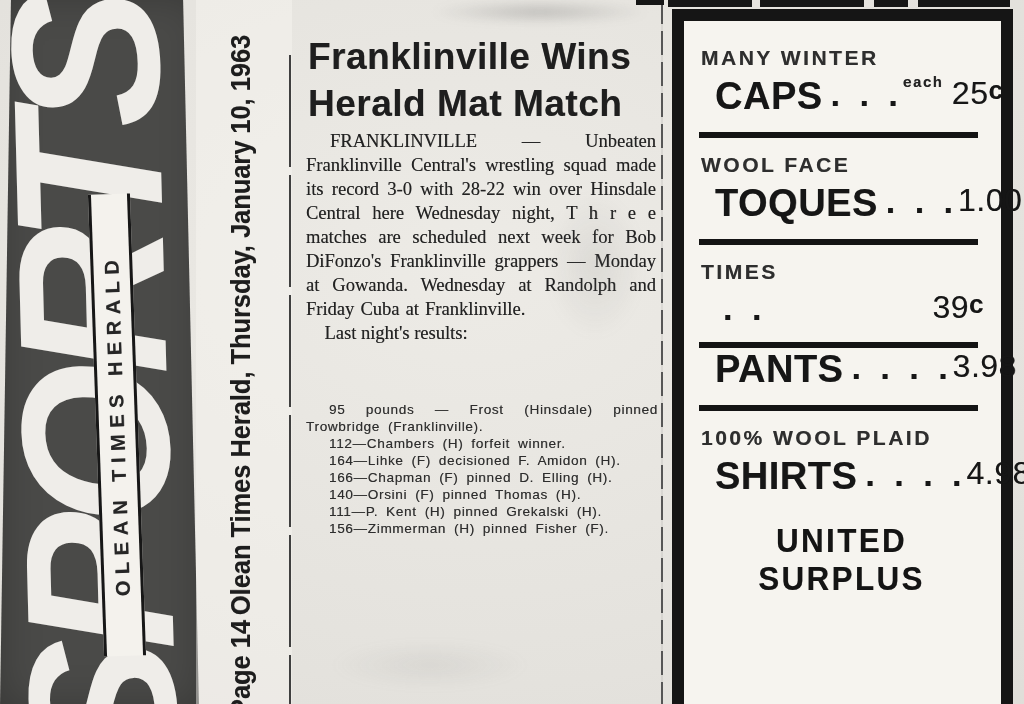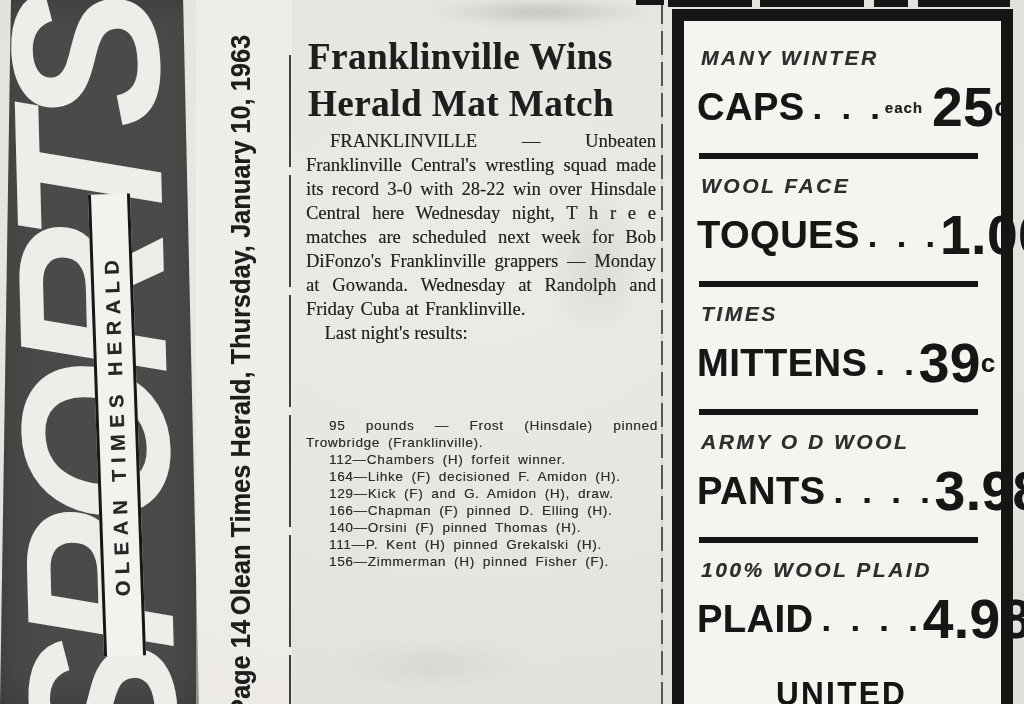--- a/index.html
+++ b/index.html
@@ -54,52 +54,52 @@
     background:repeating-linear-gradient(180deg,#3f3f3f 0 112px,rgba(63,63,63,0) 112px 120px);
   }
   .rule-mid{
     position:absolute;left:661px;top:0;width:2px;height:704px;
     background:repeating-linear-gradient(180deg,#565656 0 24px,rgba(86,86,86,.1) 24px 31px);
   }
 
   
   .headline{
     position:absolute;left:308px;top:33px;width:352px;
-    font-family:Liberation Serif, serif;font-weight:700;
+    font-family:Liberation Sans, sans-serif;font-weight:700;
     font-size:37px;line-height:47px;color:#1e1e1e;letter-spacing:.5px;
   }
   .body-copy{
     position:absolute;left:306px;top:129px;width:350px;
     font-family:"Liberation Serif",serif;font-size:18.5px;line-height:24px;
     text-align:justify;color:#222;
   }
   .body-copy p{margin:0;}
   .lead{text-indent:1.3em;word-spacing:1.5px;}
   .results-intro{text-indent:1.0em;}
   .results{
-    position:absolute;left:306px;top:417px;width:352px;
+    position:absolute;left:306px;top:401px;width:352px;
     font-size:13.5px;line-height:17px;letter-spacing:.7px;word-spacing:3.5px;
     color:#2d2d2d;text-align:justify;
   }
   .results p{margin:0;text-indent:1.7em;}
 
   
   .ad{
     position:absolute;left:672px;top:9px;width:341px;height:695px;box-sizing:border-box;
     background:#f6f4ef;border:12px solid #151515;border-bottom:0;
   }
   .ad-inner{padding:10px 15px 0 13px;color:#1a1a1a;}
-  .ad-label{font-size:21px;font-weight:700;letter-spacing:2.5px;color:#2e2e2e;margin:14px 2px 4px 4px;line-height:26px;font-style:italic;}
-  .ad-row{display:flex;align-items:center;margin:0 2px 14px 0;white-space:nowrap;}
+  .ad-label{font-size:21px;font-weight:700;letter-spacing:2.5px;color:#2e2e2e;margin:14px 2px 4px 4px;line-height:26px;}
+  .ad-row{display:flex;align-items:flex-start;margin:0 2px 14px 18px;white-space:nowrap;}
   .ad-name{font-size:38px;font-weight:800;letter-spacing:.5px;color:#161616;}
   .ad-dots{font-size:34px;font-weight:800;letter-spacing:5px;margin-left:8px;color:#161616;}
   .ad-spacer{flex:1;}
-  .ad-unit{font-size:15px;font-weight:700;letter-spacing:1px;margin-right:9px;color:#222;}
+  .ad-unit{font-size:15px;font-weight:700;letter-spacing:1px;margin-right:9px;color:#222;font-family:Liberation Mono, monospace;}
   .ad-unit:empty{display:none;}
-  .ad-price{font-size:55px;font-weight:700;color:#161616;letter-spacing:.5px;}
+  .ad-price{font-size:32px;font-weight:400;color:#161616;letter-spacing:.5px;}
   .ad-price-suffix{font-size:26px;font-weight:800;}
   .ad-divider{height:6px;background:#141414;margin:0 8px 0 2px;}
   .store-name{
     margin-top:24px;text-align:center;font-size:33px;font-weight:800;
     letter-spacing:2.5px;color:#141414;transform:scaleX(.95);
   }
   .tear{position:absolute;top:0;height:7px;background:#161616;}
   .t1{left:668px;width:84px;}
   .t2{left:760px;width:104px;}
   .t3{left:874px;width:34px;}
@@ -139,21 +139,20 @@
     <div>Herald Mat Match</div>
   </div>
   <div class="body-copy ink">
     <p class="lead">FRANKLINVILLE — Unbeaten Franklinville Central's wrestling squad made its record 3-0 with 28-22 win over Hinsdale Central here Wednesday night, T h r e e matches are scheduled next week for Bob DiFonzo's Franklinville grappers — Monday at Gowanda. Wednesday at Randolph and Friday Cuba at Franklinville.</p>
     <p class="results-intro">Last night's results:</p>
   </div>
   <div class="results ink">
     <p>95 pounds — Frost (Hinsdale) pinned Trowbridge (Franklinville).</p>
     <p>112—Chambers (H) forfeit winner.</p>
     <p>164—Lihke (F) decisioned F. Amidon (H).</p>
-    <p>129—Kick (F) and G. Amidon (H), draw.</p>
     <p>166—Chapman (F) pinned D. Elling (H).</p>
     <p>140—Orsini (F) pinned Thomas (H).</p>
     <p>111—P. Kent (H) pinned Grekalski (H).</p>
     <p>156—Zimmerman (H) pinned Fisher (F).</p>
   </div>
 
   <div class="tear t1"></div>
   <div class="tear t2"></div>
   <div class="tear t3"></div>
   <div class="tear t4"></div>
@@ -184,47 +183,45 @@
 
           <span class="ad-price">1.00</span>
           <span class="ad-price ad-price-suffix"></span>
         </div>
       </div>
       <div class="ad-divider"></div>
 
       <div>
         <div class="ad-label ink">TIMES</div>
         <div class="ad-row ink">
-          <span class="ad-name">MITTENS</span>
           <span class="ad-dots">. .</span>
           <span class="ad-spacer"></span>
 
           <span class="ad-price">39</span>
           <span class="ad-price ad-price-suffix">c</span>
         </div>
       </div>
       <div class="ad-divider"></div>
 
       <div>
-        <div class="ad-label ink">ARMY O D WOOL</div>
         <div class="ad-row ink">
           <span class="ad-name">PANTS</span>
           <span class="ad-dots">. . . .</span>
           <span class="ad-spacer"></span>
 
           <span class="ad-price">3.98</span>
           <span class="ad-price ad-price-suffix"></span>
         </div>
       </div>
       <div class="ad-divider"></div>
 
       <div>
         <div class="ad-label ink">100% WOOL PLAID</div>
         <div class="ad-row ink">
-          <span class="ad-name">PLAID</span>
+          <span class="ad-name">SHIRTS</span>
           <span class="ad-dots">. . . .</span>
           <span class="ad-spacer"></span>
 
           <span class="ad-price">4.98</span>
           <span class="ad-price ad-price-suffix"></span>
         </div>
       </div>
 
       <div class="store-name ink">UNITED SURPLUS</div>
     </div>

